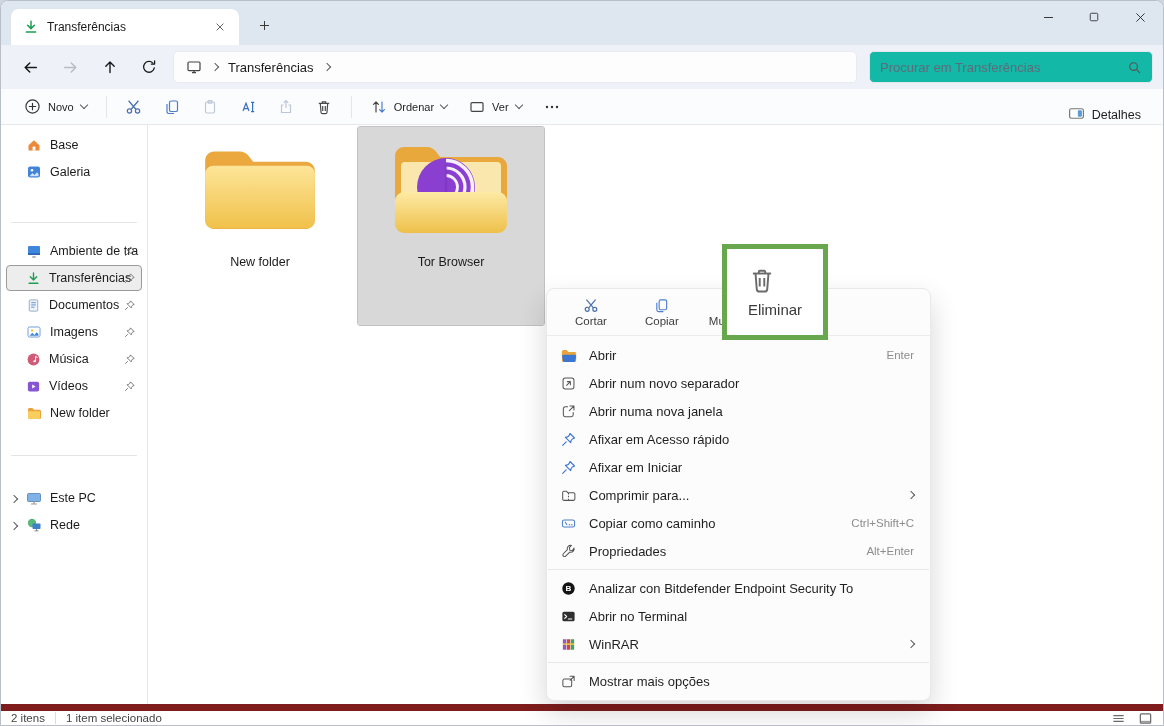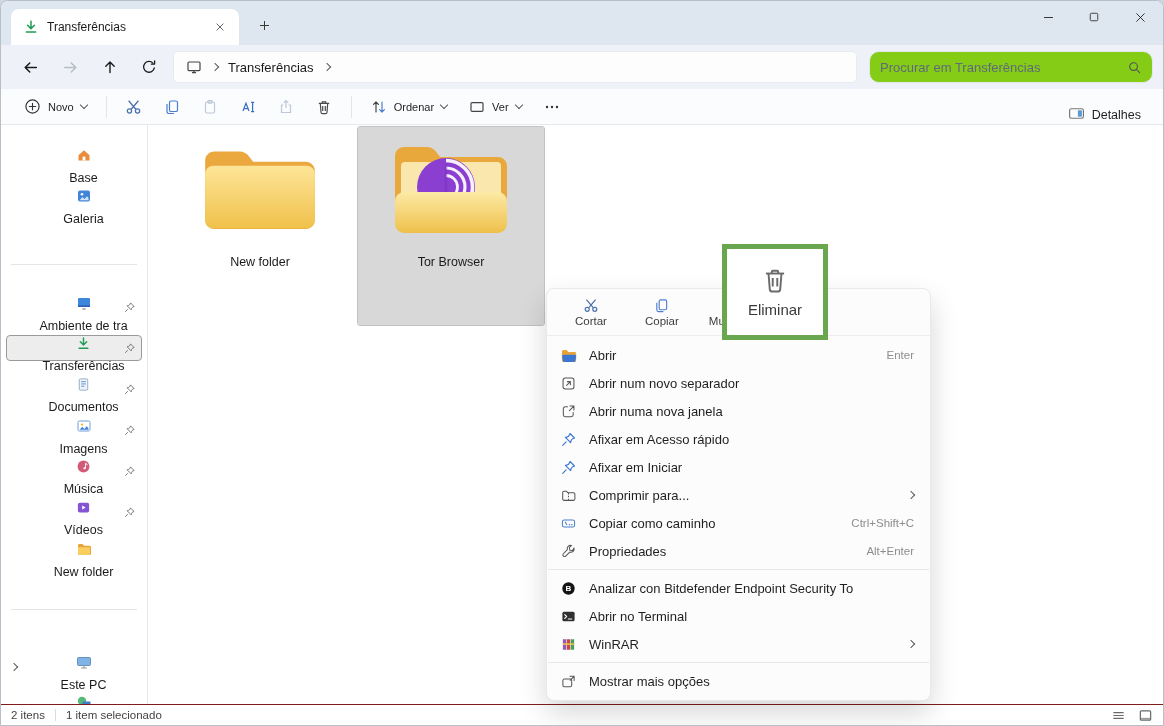--- a/index.html
+++ b/index.html
@@ -21,45 +21,45 @@
   .wincontrols{ position:absolute; right:0; top:0; height:44px; display:flex; }
   .winbtn{ width:46px; height:32px; display:flex; align-items:center; justify-content:center; }
 
   
   .addressrow{ position:absolute; left:0; top:44px; right:0; height:44px; background:#eef2f8; }
   .navbtn{ position:absolute; top:7px; width:30px; height:30px; display:flex; align-items:center;
     justify-content:center; border-radius:4px; }
   .breadcrumb{ position:absolute; left:172px; top:6px; width:684px; height:32px; background:#fdfdfe;
     border:1px solid #e7eaef; border-radius:5px; display:flex; align-items:center; gap:10px;
     padding:0 12px; font-size:13px; color:#1a1a1a; }
-  .searchbox{ position:absolute; left:868px; top:6px; width:284px; height:32px; background:#84cc16;
-    border:1px solid #e3e6ea; border-radius:10px; display:flex; align-items:center; padding:0 10px; }
+  .searchbox{ position:absolute; left:868px; top:6px; width:284px; height:32px; background:#14b8a6;
+    border:1px solid #e3e6ea; border-radius:5px; display:flex; align-items:center; padding:0 10px; }
   .searchbox input{ flex:1; border:none; outline:none; background:transparent; font-size:13px;
     color:#333; font-family:"Liberation Sans", sans-serif; }
   .searchbox input::placeholder{ color:#5f6b7a; opacity:1; }
 
   
   .cmdbar{ position:absolute; left:0; top:88px; right:0; height:36px; background:#fbfcfd;
     border-bottom:1px solid #e5e8ec; display:flex; align-items:center; padding-left:14px; gap:4px; }
   .cmdbtn{ display:flex; align-items:center; gap:7px; height:30px; padding:0 9px; border-radius:4px;
     font-size:11px; color:#1f1f1f; }
   .cmd-ic{ width:34px; height:30px; display:flex; align-items:center; justify-content:center; border-radius:4px; }
   .vsep{ width:1px; height:22px; background:#e2e5e9; margin:0 6px; }
   .details-btn{ position:absolute; right:14px; top:3px; display:flex; align-items:flex-end; gap:7px;
     height:30px; padding:0 8px; font-size:12.5px; color:#1f1f1f; border-radius:4px; }
   .chev{ width:6px; height:6px; border-right:1.3px solid #5a5a5a; border-bottom:1.3px solid #5a5a5a;
     transform:rotate(45deg); margin-top:-3px; }
   .chev-r{ transform:rotate(-45deg); margin:0; }
 
   
   .sidebar{ position:absolute; left:0; top:124px; bottom:21px; width:147px; background:#fff;
     border-right:1px solid #e8e8e8; padding-top:6px; overflow:hidden; }
-  .side-item{ position:relative; margin:15px 5px; height:26px; border:1px solid transparent;
+  .side-item{ position:relative; margin:1px 5px; height:26px; border:1px solid transparent;
     border-radius:4px; display:flex; align-items:center; gap:8px; padding-left:19px;
-    font-size:12.5px; color:#1b1b1b; white-space:nowrap;flex-direction:column; }
+    font-size:12.5px; color:#1b1b1b; white-space:nowrap; }
   .side-item.sel{ background:#ededed; border-color:#9b9b9b; }
   .side-item .pin{ position:absolute; right:6px; top:7px; }
   .side-item .exp{ position:absolute; left:4px; top:10px; }
   .side-div{ height:1px; background:#e5e5e5; margin:0 10px; }
   .spacer28{ height:28px; } .spacer14{ height:14px; } .spacer36{ height:36px; }
 
   .content{ position:absolute; left:148px; top:124px; right:0; bottom:21px; background:#fff; }
   .tile{ position:absolute; width:186px; height:198px; display:flex; flex-direction:column;
     align-items:center; padding-top:10px; border-radius:2px; }
   .tile.sel{ background:#d8d8d8; outline:1px solid #c2c2c2; }
@@ -76,26 +76,26 @@
   .mi{ height:28px; display:flex; align-items:center; gap:12px; padding:0 16px 0 12px;
     font-size:13px; color:#1f1f1f; }
   .mi .mic{ width:18px; display:flex; justify-content:center; }
   .mi .shortcut{ margin-left:auto; font-size:11.5px; color:#8d8d8d; white-space:nowrap; }
   .mi .sub{ margin-left:auto; }
   .msep{ height:1px; background:#e8e8e8; margin:4px 1px; }
 
   
   .hlbox{ position:absolute; left:721px; top:243px; width:106px; height:96px; background:#fff;
     border:5px solid #68a74d; z-index:6; display:flex; align-items:center; justify-content:center; }
-  .hl-inner{ display:flex; flex-direction:column; align-items:center; gap:7px; }
+  .hl-inner{ display:flex; flex-direction:column; align-items:flex-start; gap:7px; }
   .hl-label{ font-size:15px; color:#3a3a3a; }
 
   
   .statusbar{ position:absolute; left:0; bottom:0; right:0; height:21px; background:#fff;
-    border-top:1px solid #7f1d1d; display:flex; align-items:center; font-size:11.5px; color:#444;
+    border-top:7px solid #7f1d1d; display:flex; align-items:center; font-size:11.5px; color:#444;
     padding:0 10px; }
   .st-div{ width:1px; height:12px; background:#dcdcdc; margin:0 10px; }
   .st-right{ margin-left:auto; display:flex; align-items:center; gap:12px; }
   svg{ display:block; }
 </style>
 </head>
 <body>
 
 <div id="window">
 

